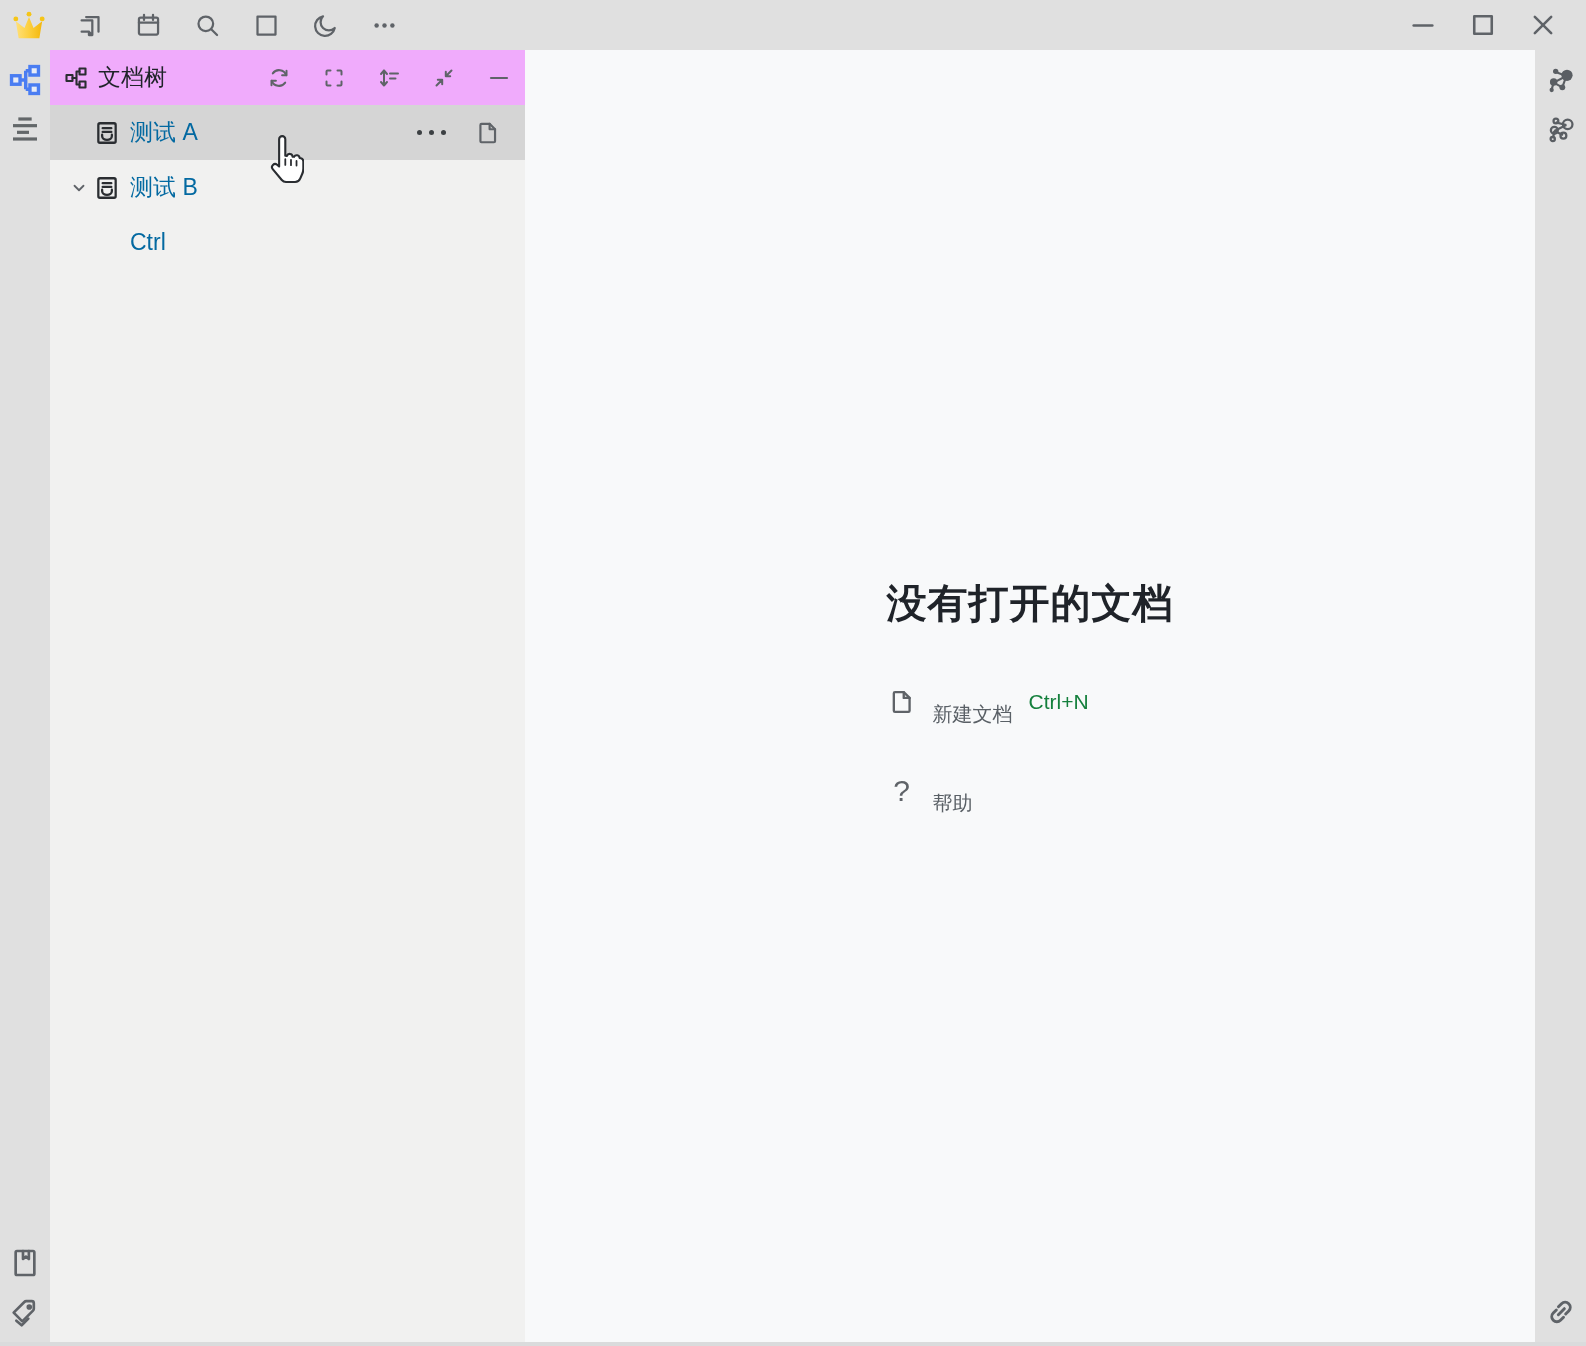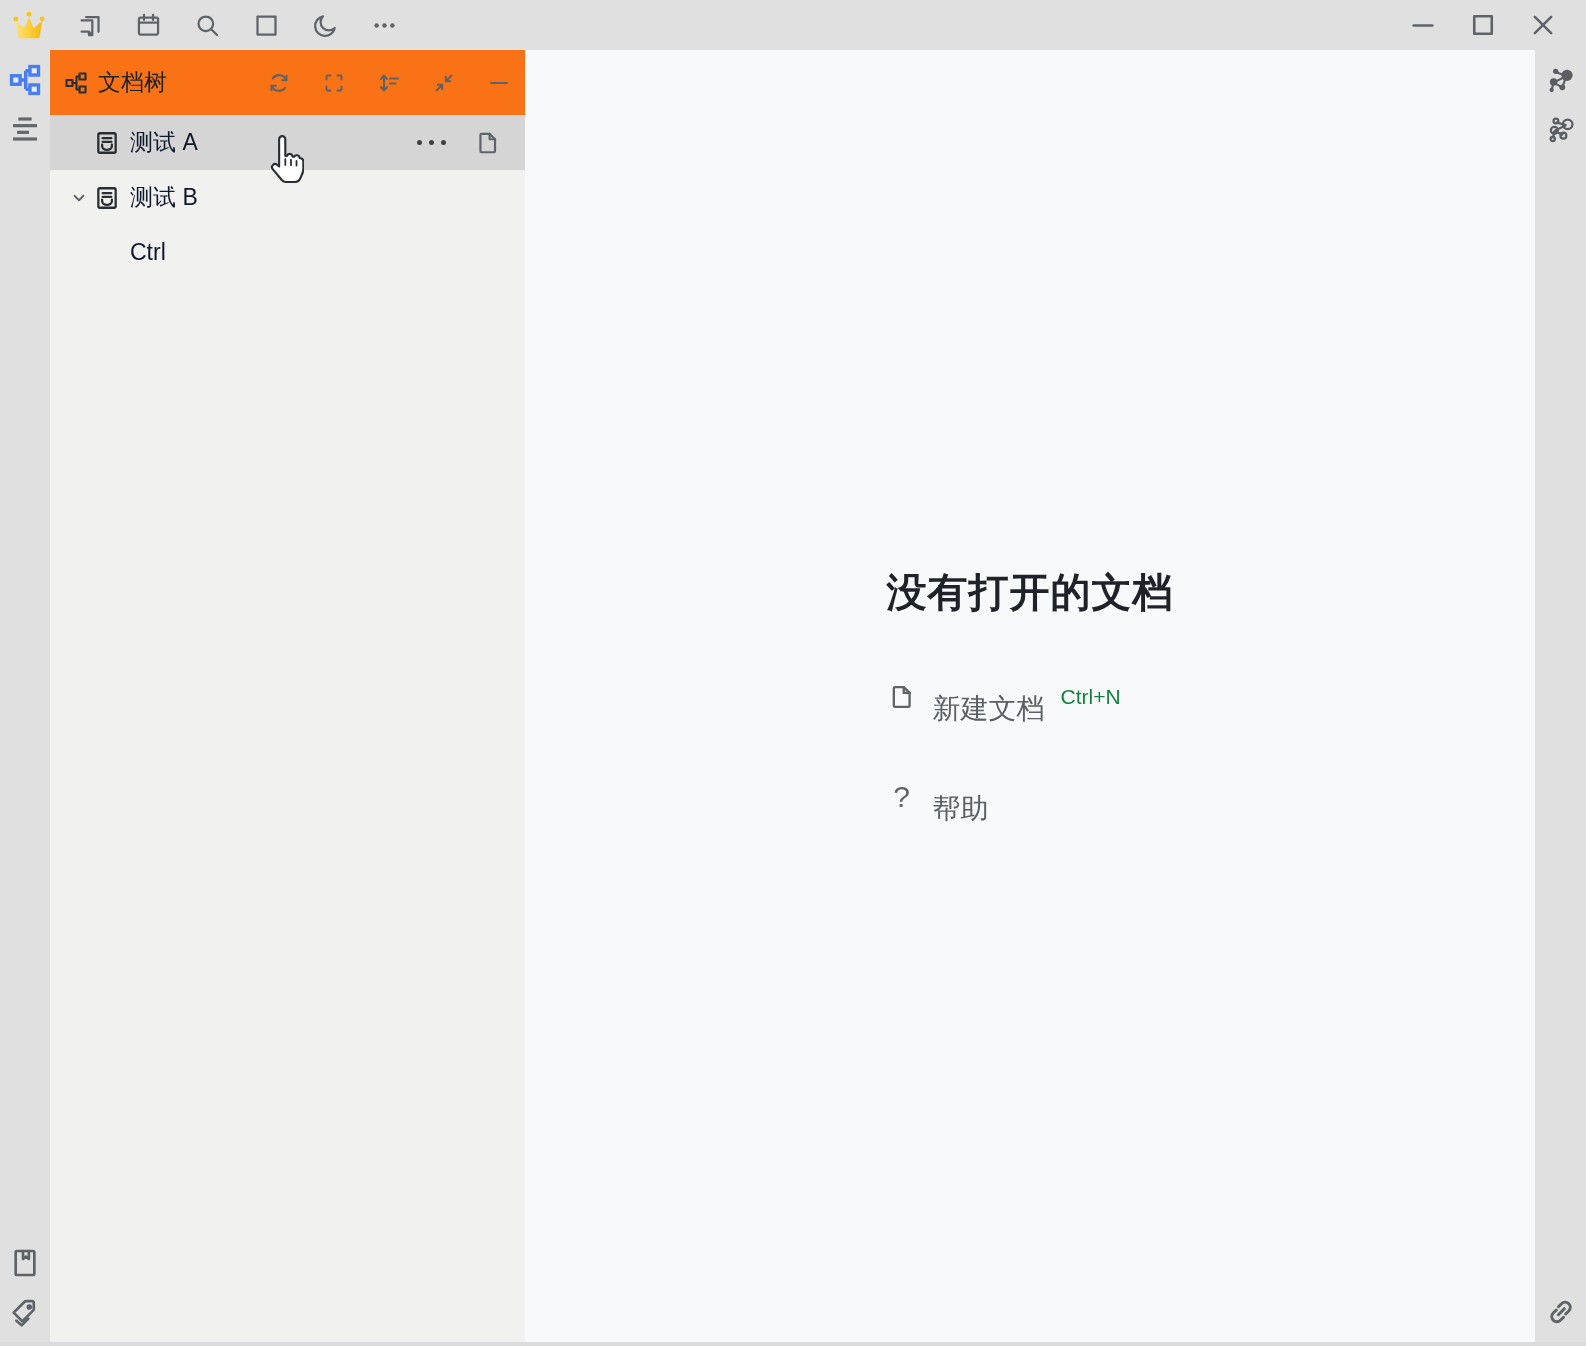--- a/index.html
+++ b/index.html
@@ -18,45 +18,45 @@
 
   
   .dock-left { position:absolute; top:50px; left:0; bottom:4px; width:50px; background:#e0e0e0; display:flex; flex-direction:column; align-items:center; }
   .dock-right { position:absolute; top:50px; right:0; bottom:4px; width:51px; background:#e0e0e0; display:flex; flex-direction:column; align-items:center; }
   .dock-btn { width:38px; height:38px; display:flex; align-items:center; justify-content:center; margin-top:11px; cursor:pointer; }
   .dock-spacer { flex:1; }
   .dock-btn.bottom { margin-top:0; margin-bottom:11px; }
 
   
   .panel { position:absolute; top:50px; left:50px; bottom:4px; width:475px; background:#f1f1f0; }
-  .panel-header { height:65px; background:#f97316; display:flex; align-items:center; padding:0 14px; }
+  .panel-header { height:55px; background:#f0abfc; display:flex; align-items:center; padding:0 14px; }
   .panel-title { font-size:23px; color:#1f2329; margin-left:10px; white-space:nowrap; }
   .ph-toolbar { margin-left:auto; display:flex; align-items:center; }
   .ph-btn { width:24px; height:24px; margin-left:31px; display:flex; align-items:center; justify-content:center; cursor:pointer; }
 
   .tree { padding-top:0; }
-  .tree-row { height:55px; display:flex; align-items:center; padding:0 24px 0 14px; font-size:23px; color:#0f172a; cursor:pointer; }
+  .tree-row { height:55px; display:flex; align-items:center; padding:0 24px 0 14px; font-size:23px; color:#0369a1; cursor:pointer; }
   .tree-row.hovered { background:#d5d5d5; }
   .toggle { width:30px; height:30px; flex-shrink:0; display:flex; align-items:center; justify-content:center; }
   .tree-doc-icon { width:26px; height:26px; flex-shrink:0; margin-right:10px; display:flex; align-items:center; justify-content:center; }
   .tree-label { white-space:nowrap; }
   .row-actions { margin-left:auto; display:flex; align-items:center; }
   .more-dots { display:flex; align-items:center; margin-right:26px; cursor:pointer; }
   .more-dots i { width:5px; height:5px; border-radius:50%; background:#3c4043; margin:0 3.5px; }
   .row-newdoc { width:26px; height:26px; display:flex; align-items:center; justify-content:center; cursor:pointer; }
   .child-indent { width:36px; flex-shrink:0; }
 
   
   .main { position:absolute; top:50px; left:525px; right:51px; bottom:4px; background:#f8f9fa; display:flex; align-items:center; justify-content:center; }
   .empty { display:flex; flex-direction:column; }
   .empty-title { font-size:40px; font-weight:700; color:#1f2329; letter-spacing:1px; margin-bottom:46px; white-space:nowrap; }
   .empty-action { display:flex; align-items:center; margin-bottom:38px; cursor:pointer; color:#5a6066; }
   .empty-action:last-child { margin-bottom:0; }
   .ea-icon { width:30px; height:30px; display:flex; align-items:center; justify-content:center; margin-right:16px; }
-  .ea-label { font-size:28px; white-space:nowrap;margin-top:24px; }
+  .ea-label { font-size:20px; white-space:nowrap;margin-top:24px; }
   .ea-shortcut { font-size:21px; color:#15803d; margin-left:16px; }
   .help-mark { font-size:30px; color:#5f6368; font-weight:400; }
 
   .bottom-border { position:absolute; left:0; right:0; bottom:0; height:4px; background:#dadbdc; }
 
   .cursor-hand { position:absolute; left:264px; top:134px; z-index:20; pointer-events:none; }
 
   svg.icn { stroke:#5f6368; fill:none; stroke-width:2; stroke-linecap:round; stroke-linejoin:round; }
   svg.icn-dark { stroke:#2a2d31; fill:none; stroke-width:2.1; stroke-linecap:round; stroke-linejoin:round; }
 </style>

